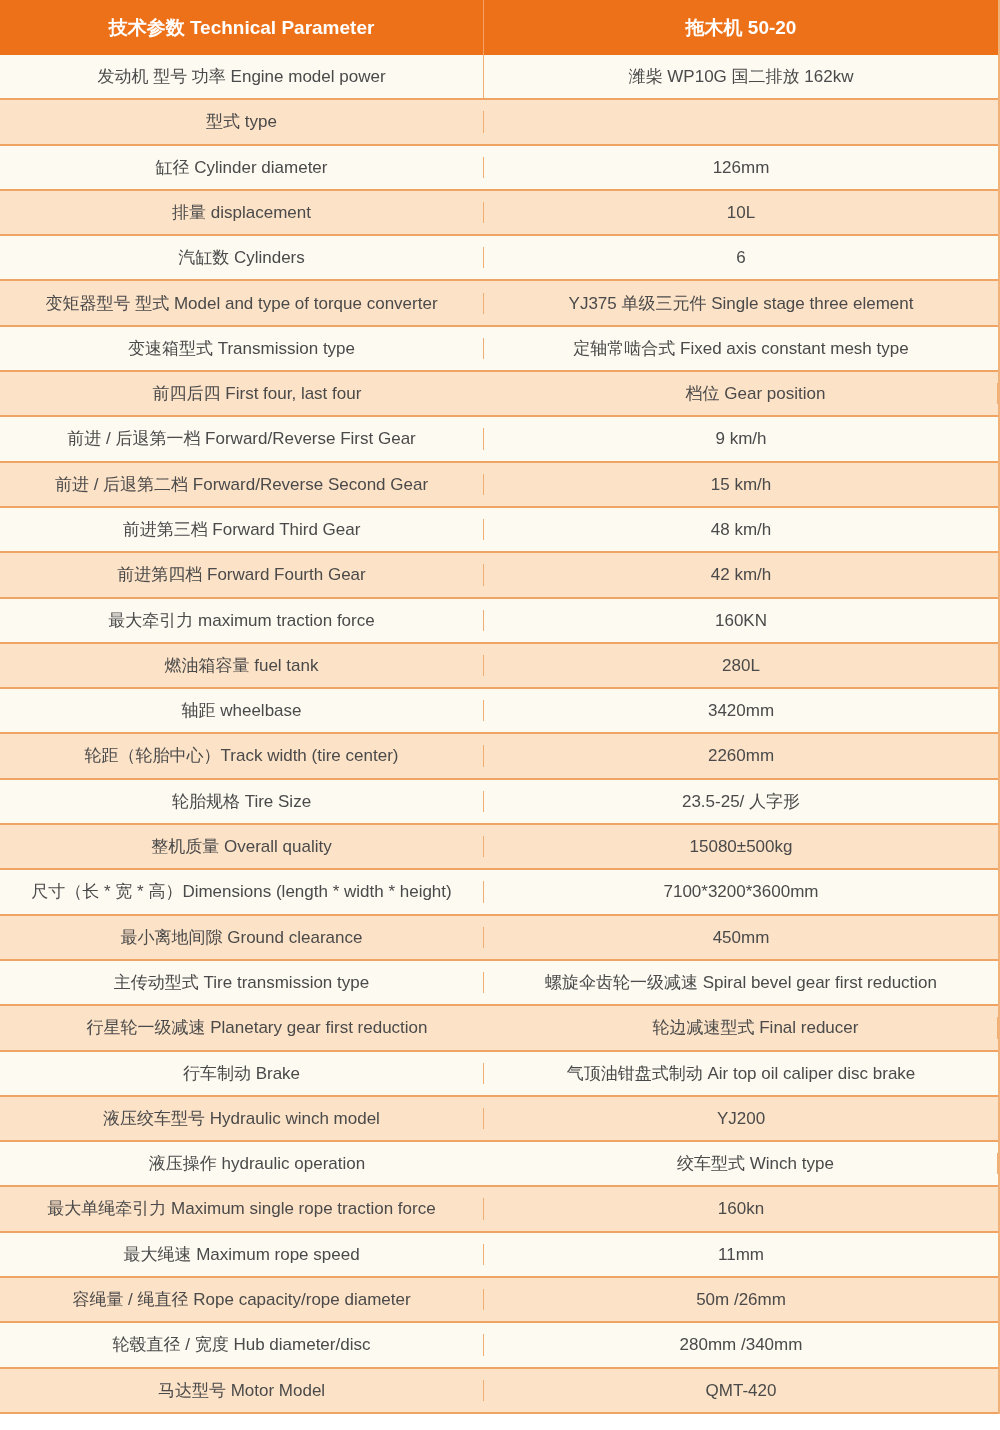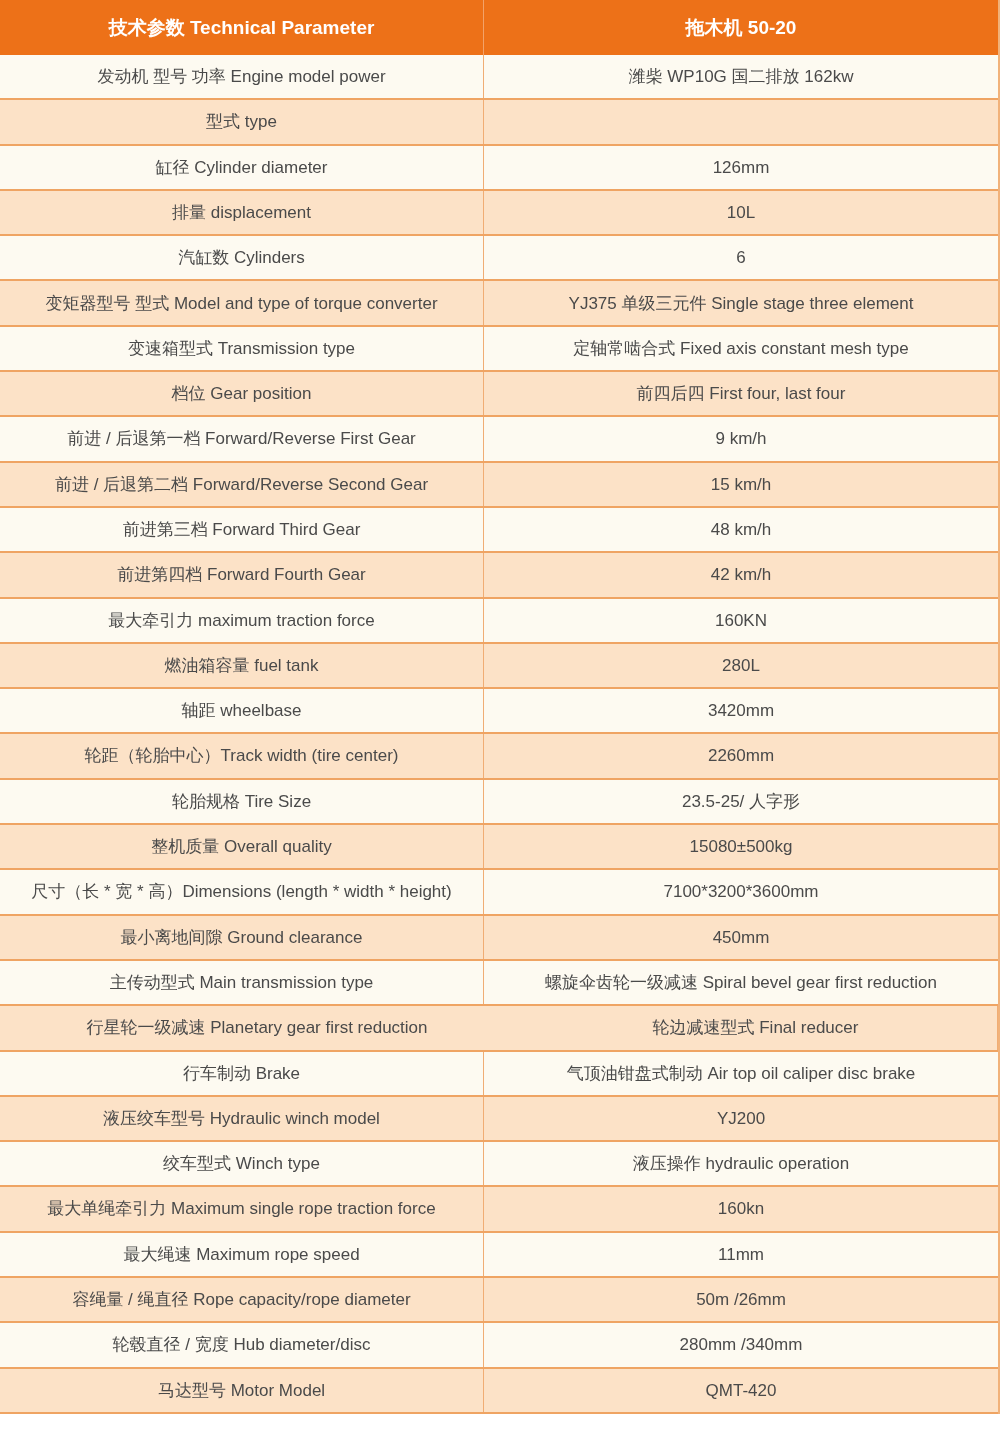--- a/index.html
+++ b/index.html
@@ -40,21 +40,21 @@
     flex:1 1 auto;
     display:flex;
     flex-direction:column;
     border-bottom:2px solid var(--separator);
   }
   .row{
     flex:1 1 0;
     display:flex;
     font-size:17px;
   }
-  .row + .row{border-top:2px solid var(--separator);}
+  .row + .row{border-top:2px solid var(--separator);align-items:center;}
   .row:nth-child(odd){background:var(--row-light);}
   .row:nth-child(even){background:var(--row-peach);}
   .row .cell{
     display:flex;align-items:center;justify-content:center;
     text-align:center;
     padding:0 28px;
     line-height:1.25;
   }
   .row .cell.param{width:48.5%;border-right:1px solid var(--divider);}
   .row .cell.value{width:51.5%;}
@@ -97,22 +97,22 @@
     <div class="cell param">变矩器型号 型式 Model and type of torque converter</div>
     <div class="cell value">YJ375 单级三元件 Single stage three element</div>
   </div>
 
   <div class="row">
     <div class="cell param">变速箱型式 Transmission type</div>
     <div class="cell value">定轴常啮合式 Fixed axis constant mesh type</div>
   </div>
 
   <div class="row">
+    <div class="cell value">前四后四 First four, last four</div>
     <div class="cell param">档位 Gear position</div>
-    <div class="cell value">前四后四 First four, last four</div>
   </div>
 
   <div class="row">
     <div class="cell param">前进 / 后退第一档 Forward/Reverse First Gear</div>
     <div class="cell value">9 km/h</div>
   </div>
 
   <div class="row">
     <div class="cell param">前进 / 后退第二档 Forward/Reverse Second Gear</div>
     <div class="cell value">15 km/h</div>
@@ -162,42 +162,42 @@
     <div class="cell param">尺寸（长 * 宽 * 高）Dimensions (length * width * height)</div>
     <div class="cell value">7100*3200*3600mm</div>
   </div>
 
   <div class="row">
     <div class="cell param">最小离地间隙 Ground clearance</div>
     <div class="cell value">450mm</div>
   </div>
 
   <div class="row">
-    <div class="cell param">主传动型式 Main transmission type</div>
+    <div class="cell param">主传动型式 Tire transmission type</div>
     <div class="cell value">螺旋伞齿轮一级减速  Spiral bevel gear first reduction</div>
   </div>
 
   <div class="row">
     <div class="cell value">行星轮一级减速  Planetary gear first reduction</div>
     <div class="cell param">轮边减速型式 Final reducer</div>
   </div>
 
   <div class="row">
     <div class="cell param">行车制动  Brake</div>
     <div class="cell value">气顶油钳盘式制动  Air top oil caliper disc brake</div>
   </div>
 
   <div class="row">
     <div class="cell param">液压绞车型号 Hydraulic winch model</div>
     <div class="cell value">YJ200</div>
   </div>
 
   <div class="row">
+    <div class="cell value">液压操作  hydraulic operation</div>
     <div class="cell param">绞车型式 Winch type</div>
-    <div class="cell value">液压操作  hydraulic operation</div>
   </div>
 
   <div class="row">
     <div class="cell param">最大单绳牵引力 Maximum single rope traction force</div>
     <div class="cell value">160kn</div>
   </div>
 
   <div class="row">
     <div class="cell param">最大绳速 Maximum rope speed</div>
     <div class="cell value">11mm</div>

